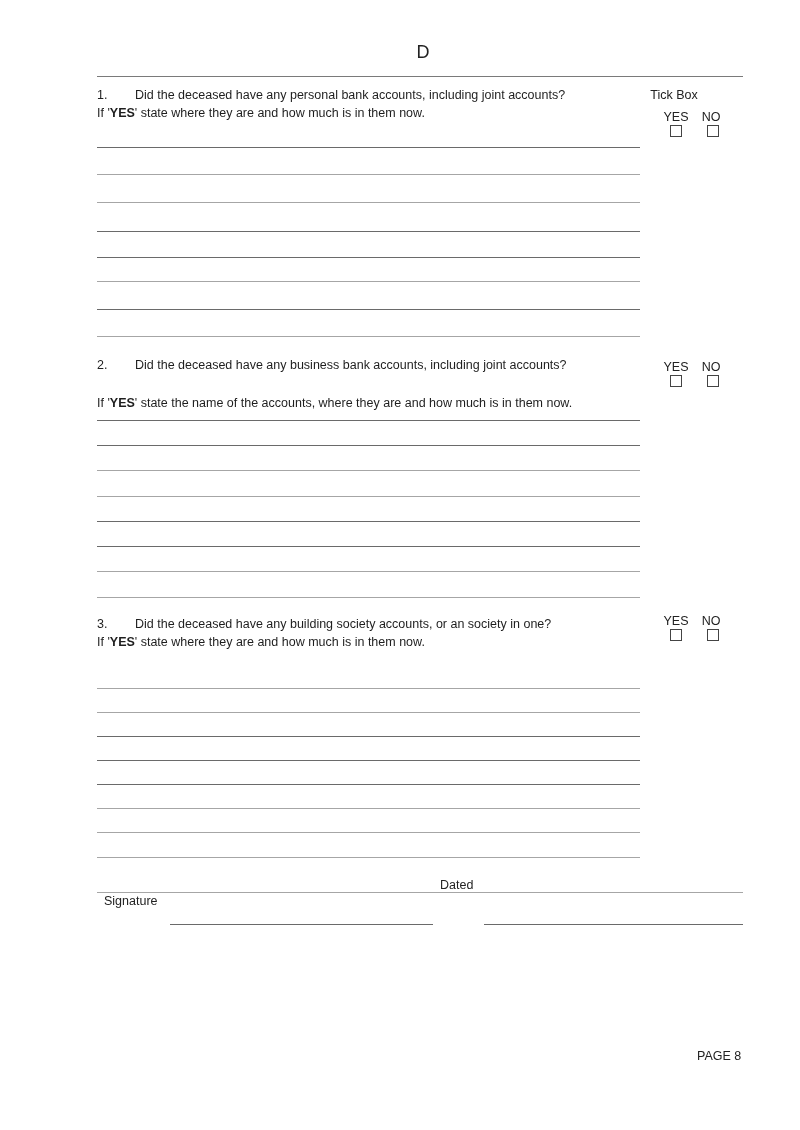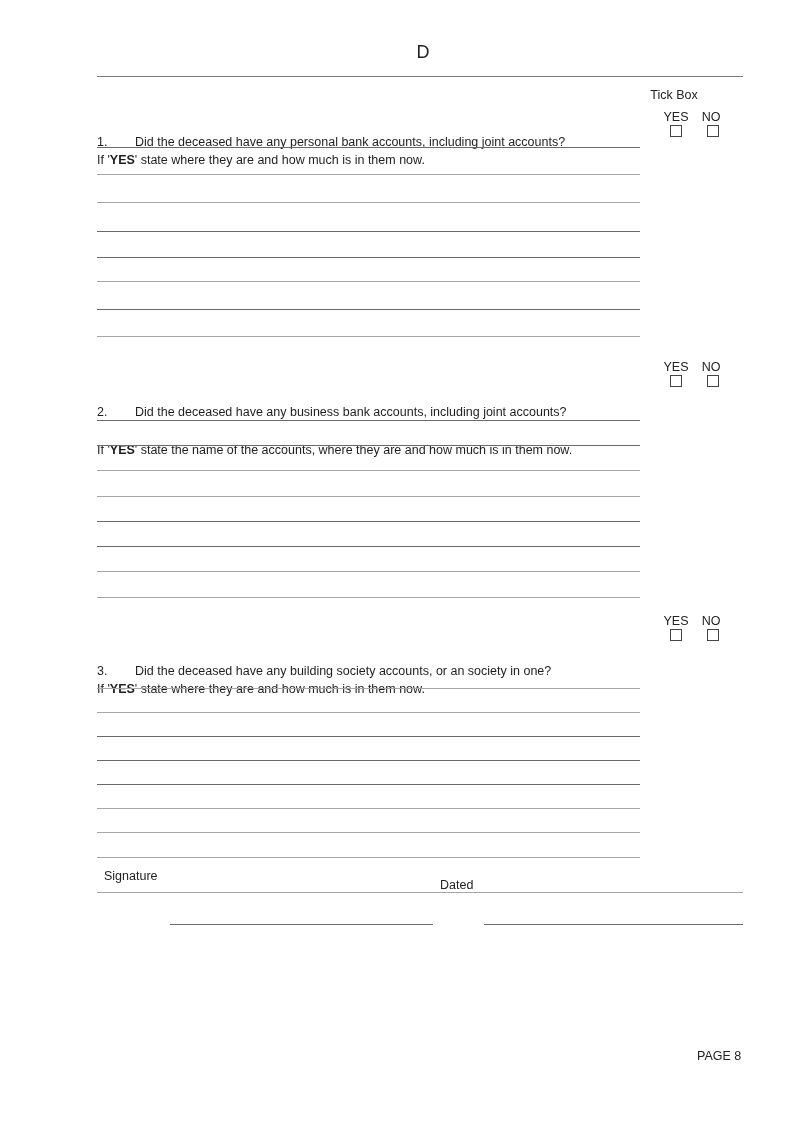--- a/index.html
+++ b/index.html
@@ -3,21 +3,21 @@
   <meta charset="utf-8">
   <style>
     html, body { margin: 0; padding: 0; background: #ffffff; }
     body { width: 800px; height: 1130px; position: relative; overflow: hidden;
            font-family: "Liberation Sans", sans-serif; color: #1a1a1a; }
     .abs { position: absolute; }
     .section-letter { left: 0; width: 846px; top: 42px; text-align: center; font-size: 18px; color: #222; }
     .hrule { height: 1px; background: #7a7a7a; }
     .hrule.light { background: #a6a6a6; }
     .hrule.dark { background: #6a6a6a; }
-    .q-text { font-size: 12.5px; line-height: 18px; color: #1e1e1e; white-space: nowrap; margin-top: 47px; }
+    .q-text { font-size: 12.5px; line-height: 18px; color: #1e1e1e; white-space: nowrap; }
     .q-num { display: inline-block; width: 38px; }
     .q-sub b { font-weight: bold; }
     .tick-header { font-size: 12.5px; color: #222; width: 60px; text-align: center; }
     .yn-label { font-size: 12.5px; color: #222; width: 30px; text-align: center; }
     .checkbox { width: 12px; height: 12px; border: 1px solid #444; background: #fff; box-sizing: border-box; cursor: pointer; }
     .sig-label { font-size: 12.5px; color: #222; }
     .page-num { font-size: 12.5px; color: #222; }
   </style>
 </head>
 <body>
@@ -85,18 +85,18 @@
 <div class="abs hrule light" style="left:97px; top:712px; width:543px;"></div>
 <div class="abs hrule dark" style="left:97px; top:736px; width:543px;"></div>
 <div class="abs hrule dark" style="left:97px; top:760px; width:543px;"></div>
 <div class="abs hrule dark" style="left:97px; top:784px; width:543px;"></div>
 <div class="abs hrule light" style="left:97px; top:808px; width:543px;"></div>
 <div class="abs hrule light" style="left:97px; top:832px; width:543px;"></div>
 <div class="abs hrule light" style="left:97px; top:857px; width:543px;"></div>
 
 <div class="abs hrule light" style="left:97px; top:892px; width:646px;"></div>
 
-<div class="abs sig-label" style="left:104px; top:869px;">Signature</div>
+<div class="abs sig-label" style="left:104px; top:894px;">Signature</div>
 <div class="abs hrule dark" style="left:170px; top:924px; width:263px;"></div>
 <div class="abs sig-label" style="left:440px; top:878px;">Dated</div>
 <div class="abs hrule dark" style="left:484px; top:924px; width:259px;"></div>
 
 <div class="abs page-num" style="left:697px; top:1049px;">PAGE 8</div>
 
 </body></html>

